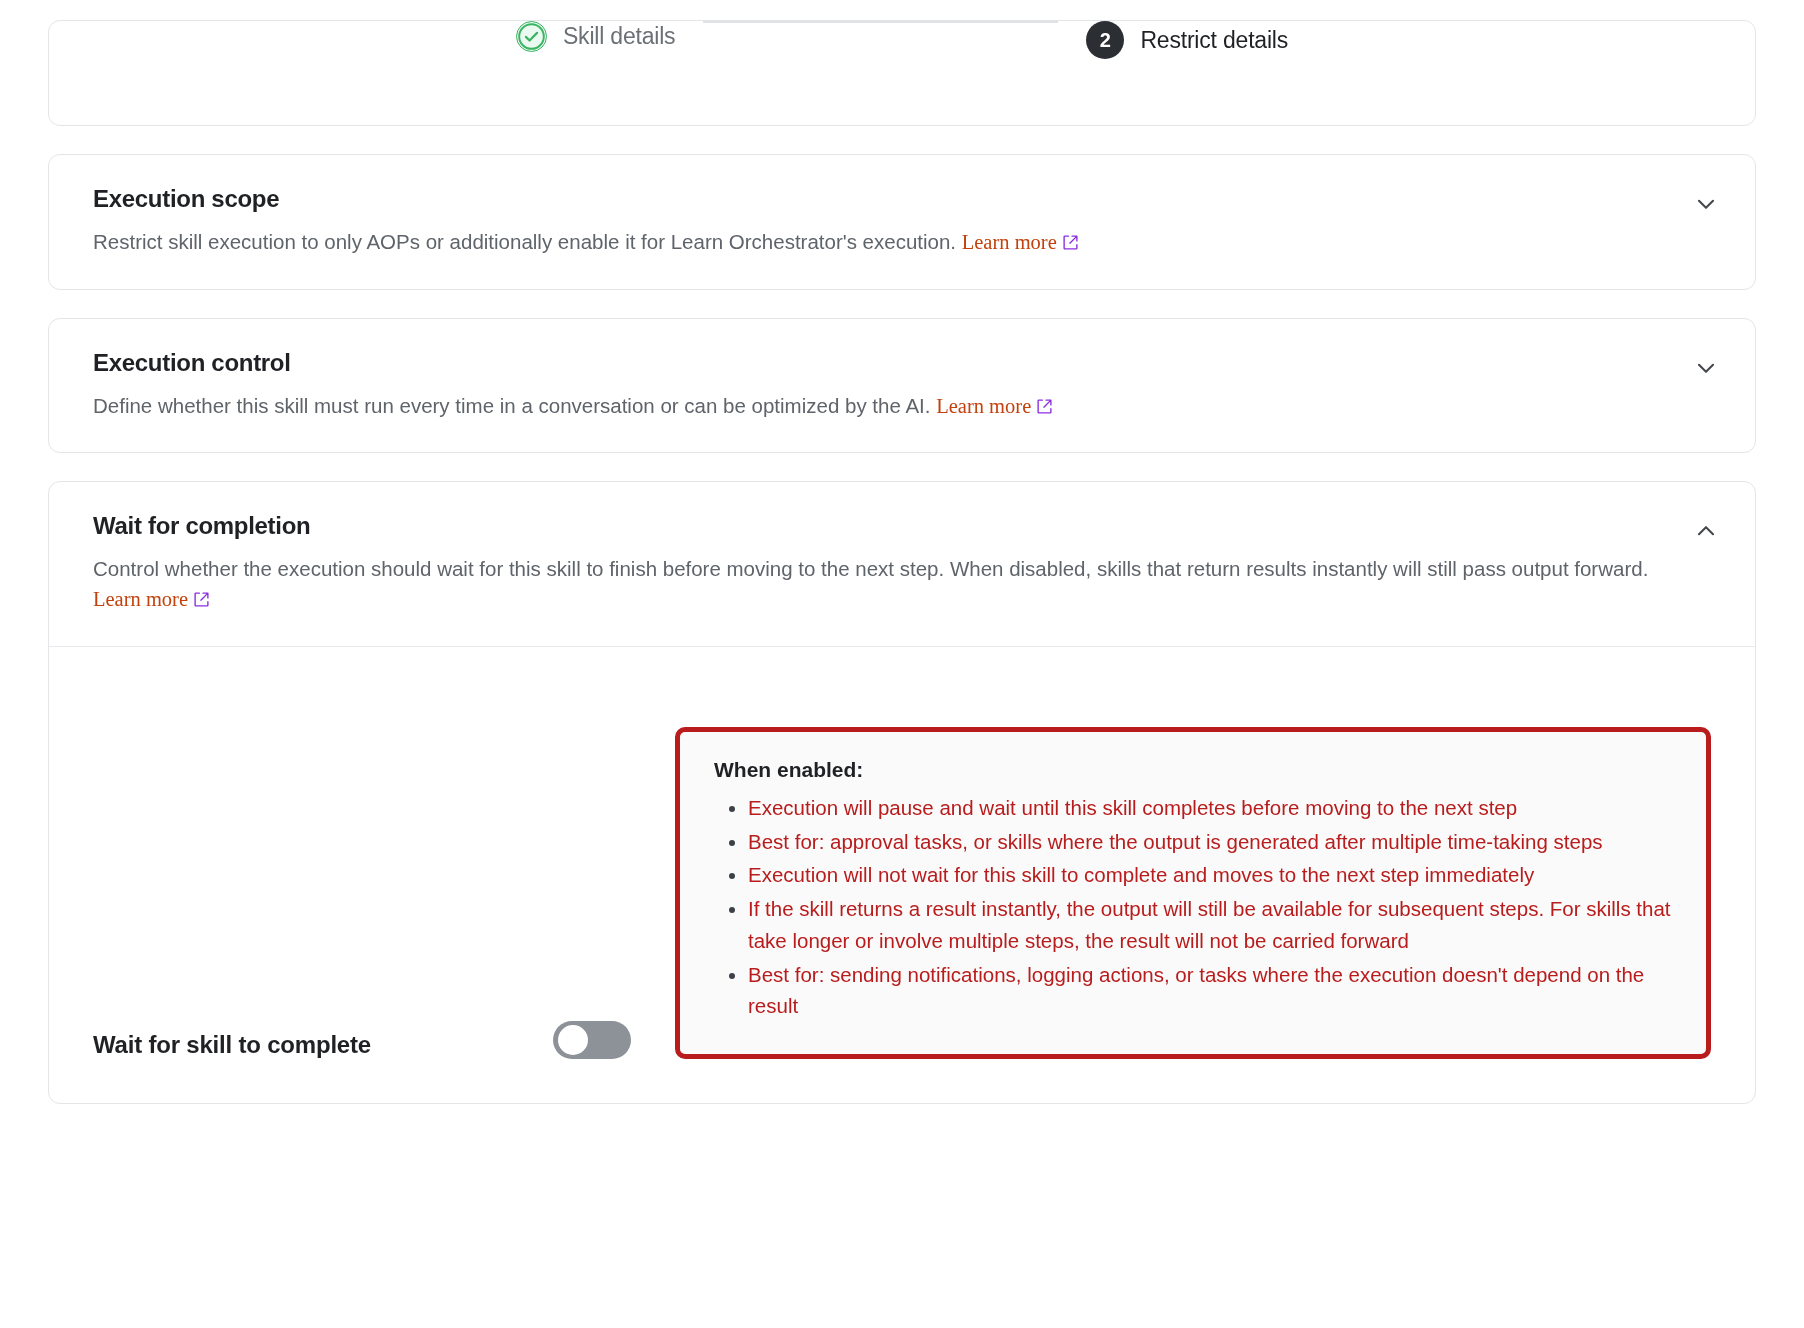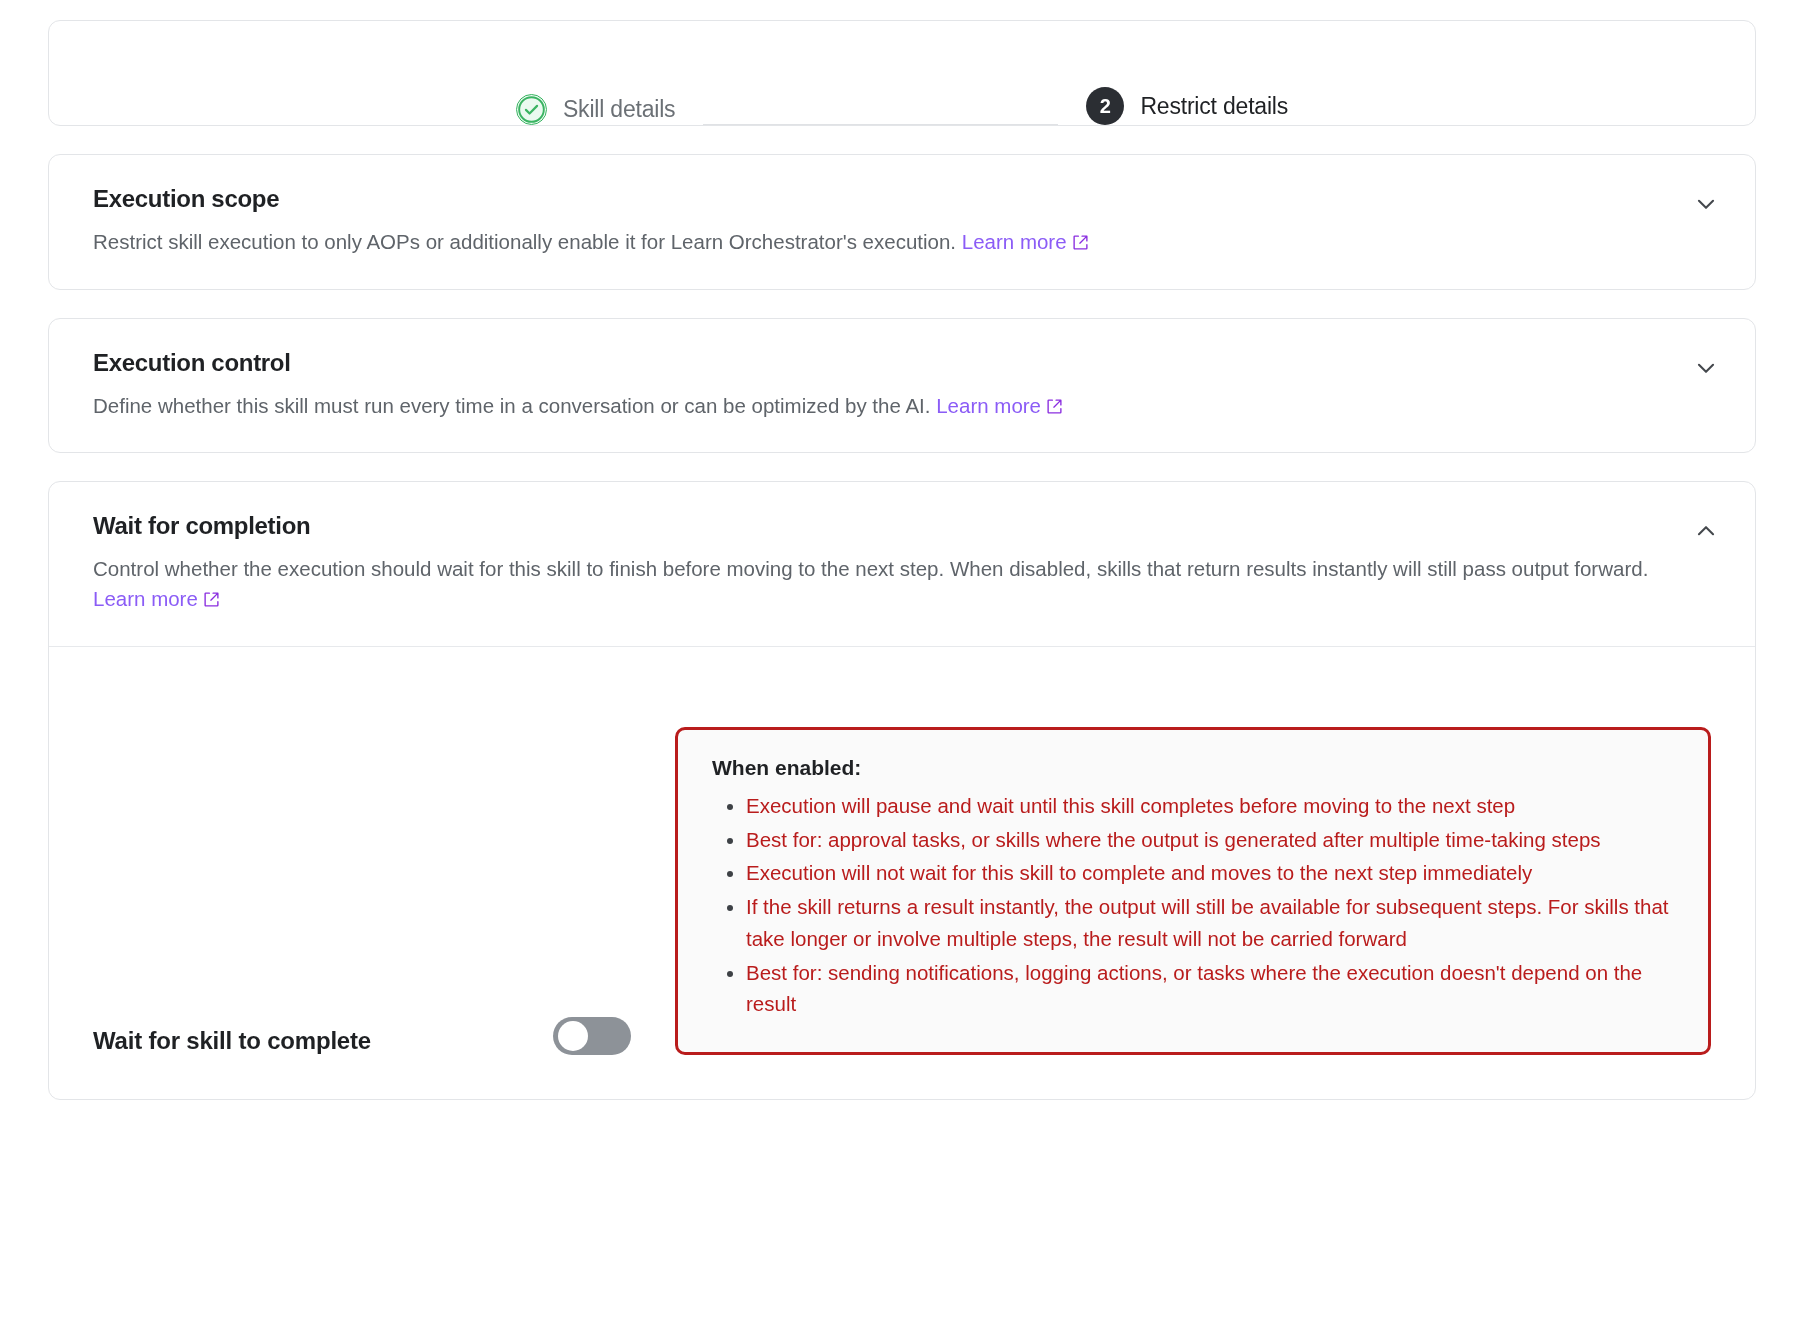--- a/index.html
+++ b/index.html
@@ -20,21 +20,21 @@
     border: 1px solid #e3e5e8;
     border-radius: 12px;
     background: #ffffff;
     margin-bottom: 28px;
   }
 
   
   .stepper {
     height: 106px;
     display: flex;
-    align-items: flex-end;
+    align-items: flex-start;
     justify-content: center;
   }
   .step {
     display: flex;
     align-items: center;
     gap: 16px;
   }
   .step-circle-done {
     width: 31px; height: 31px;
     border-radius: 50%;
@@ -83,23 +83,24 @@
     margin: 0 0 14px 0;
   }
   .section-desc {
     font-size: 20.5px;
     color: #5f646a;
     line-height: 1.45;
     margin: 0;
     max-width: 1640px;
   }
   .learn-more {
-    color: #8b5cf6;
+    color: #c2410c;
     text-decoration: none;
     white-space: nowrap;
+    font-family: Liberation Serif, serif;
   }
   .ext-icon {
     display: inline-block;
     vertical-align: -2px;
     margin-left: 5px;
   }
   .chevron {
     position: absolute;
     right: 36px;
     top: 36px;
@@ -146,21 +147,21 @@
     border-radius: 50%;
     background: #ffffff;
   }
 
   .info-box {
     margin-left: 44px;
     margin-top: 46px;
     flex: 1;
     max-width: 1175px;
     background: #fafafa;
-    border: 3px solid #b91c1c;
+    border: 5px solid #b91c1c;
     border-radius: 10px;
     padding: 26px 34px 30px 34px;
   }
   .info-heading {
     font-size: 21px;
     font-weight: bold;
     color: #1f2124;
     margin: 0 0 10px 0;
   }
   .info-heading.second { margin-top: 26px; }

